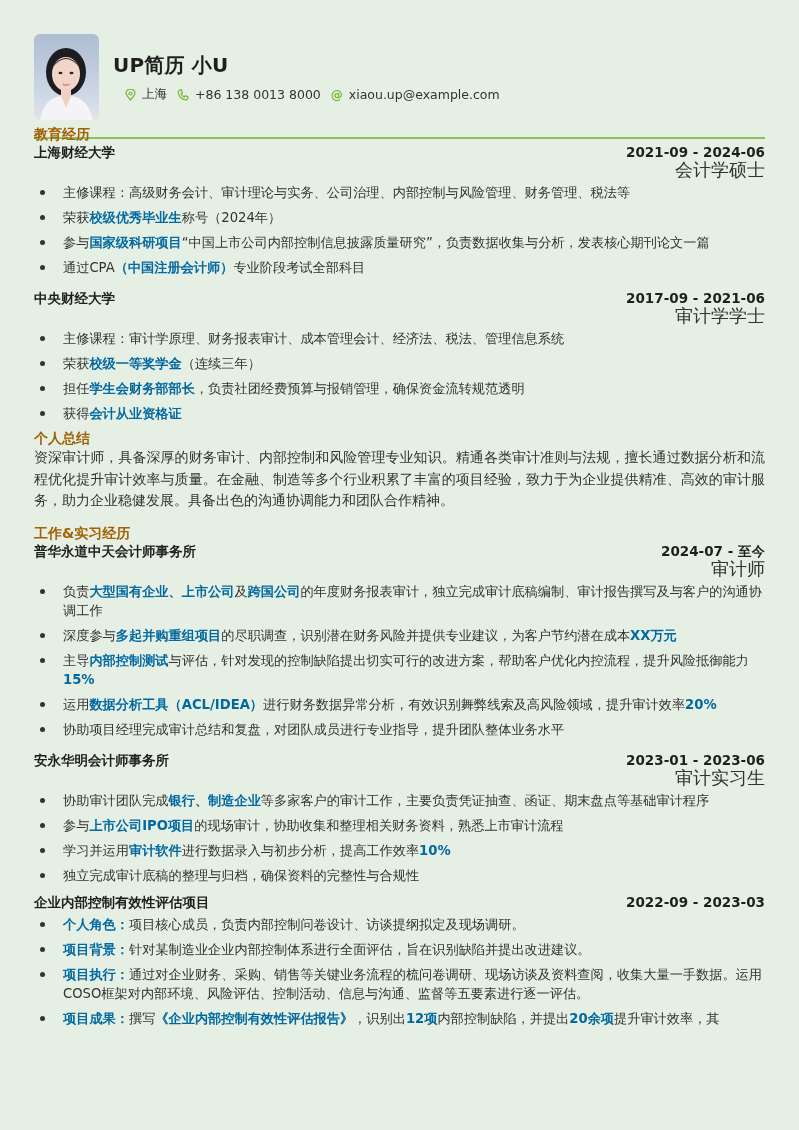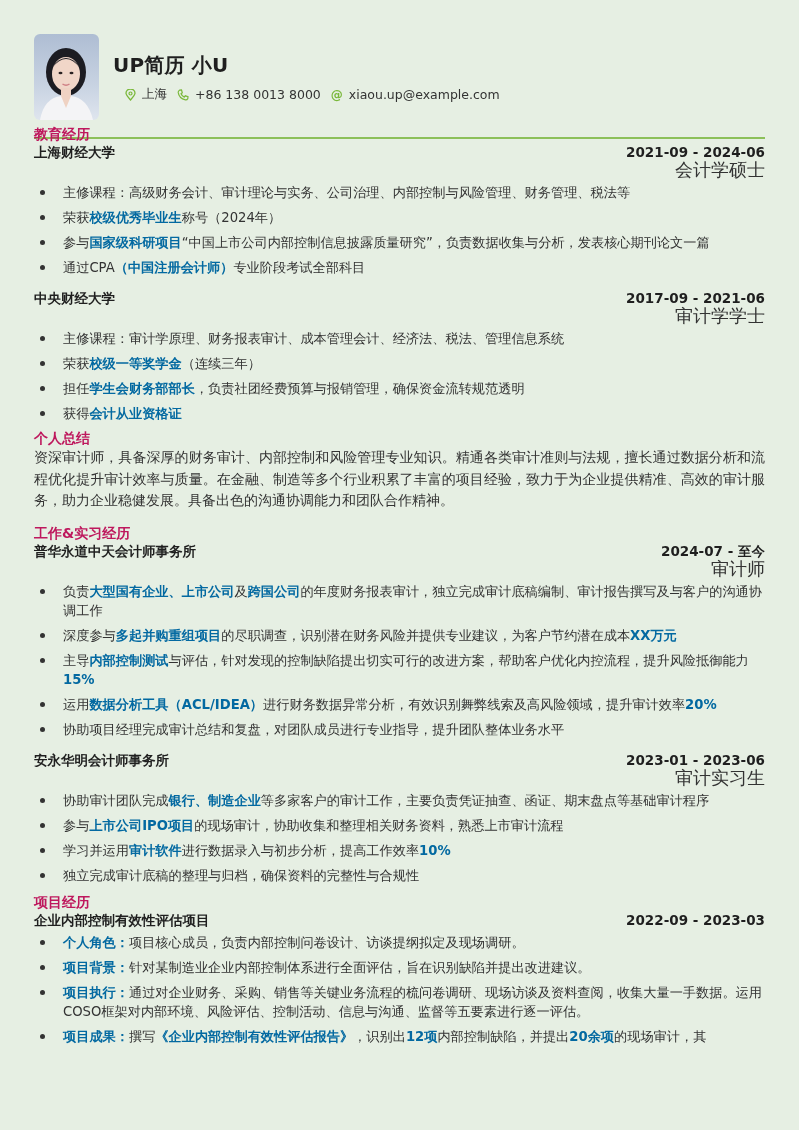--- a/index.html
+++ b/index.html
@@ -24,21 +24,21 @@
   }
   .contacts {
     position:absolute; left:90px; top:86px;
     display:flex; align-items:center; font-size:12.5px; color:#333;
   }
   .contacts .item { display:flex; align-items:center; margin-right:10px; }
   .contacts .ico { color:#7ab83a; font-size:12px; margin-right:6px; display:inline-flex; width:12px; height:12px; align-items:center; justify-content:center;}
   .rule { position:absolute; left:0; top:137px; width:731px; height:2px; background:#8cc05a; }
 
   .section { position:relative; }
-  .sec-title { color:#be185d; font-weight:bold; font-size:14px; line-height:18px; }
+  .sec-title { color:#a16207; font-weight:bold; font-size:14px; line-height:18px; }
   .entry-head { display:flex; justify-content:space-between; font-size:13.5px; font-weight:bold; color:#1f1f1f; line-height:18px; }
   .entry-sub { display:flex; justify-content:flex-end; font-size:18px; color:#333; line-height:18px; }
   ul.bul { list-style:none; margin:4px 0 0 0; padding:0; }
   ul.bul li { position:relative; padding-left:29px; font-size:13.2px; line-height:19px; color:#333; margin-bottom:6px; }
   ul.bul li::before { content:""; position:absolute; left:6px; top:7px; width:5px; height:5px; border-radius:50%; background:#333; }
   b { color:#0369a1; }
   .para { font-size:14px; line-height:21.5px; color:#333; text-align:justify; }
 </style>
 </head>
 <body>
@@ -159,29 +159,28 @@
             <li><span>协助审计团队完成</span><b>银行、制造企业</b><span>等多家客户的审计工作，主要负责凭证抽查、函证、期末盘点等基础审计程序</span></li>
             <li><span>参与</span><b>上市公司IPO项目</b><span>的现场审计，协助收集和整理相关财务资料，熟悉上市审计流程</span></li>
             <li><span>学习并运用</span><b>审计软件</b><span>进行数据录入与初步分析，提高工作效率</span><b>10%</b></li>
             <li><span>独立完成审计底稿的整理与归档，确保资料的完整性与合规性</span></li>
           </ul>
         </div>
       </div>
   </div>
 
   <div class="section" style="margin-top:8px;">
-    <div class="sec-title">项目经历</div>
     <div id="proj-entries">
         <div class="entry" style="margin-top: 0px;">
           <div class="entry-head">
             <span>企业内部控制有效性评估项目</span>
             <span>2022-09 - 2023-03</span>
           </div>
           <ul class="bul">
             <li><b>个人角色：</b><span>项目核心成员，负责内部控制问卷设计、访谈提纲拟定及现场调研。</span></li>
             <li><b>项目背景：</b><span>针对某制造业企业内部控制体系进行全面评估，旨在识别缺陷并提出改进建议。</span></li>
             <li><b>项目执行：</b><span>通过对企业财务、采购、销售等关键业务流程的梳问卷调研、现场访谈及资料查阅，收集大量一手数据。运用COSO框架对内部环境、风险评估、控制活动、信息与沟通、监督等五要素进行逐一评估。</span></li>
-            <li><b>项目成果：</b><span>撰写</span><b>《企业内部控制有效性评估报告》</b><span>，识别出</span><b>12项</b><span>内部控制缺陷，并提出</span><b>20余项</b><span>的现场审计，其</span></li>
+            <li><b>项目成果：</b><span>撰写</span><b>《企业内部控制有效性评估报告》</b><span>，识别出</span><b>12项</b><span>内部控制缺陷，并提出</span><b>20余项</b><span>提升审计效率，其</span></li>
           </ul>
         </div>
       </div>
   </div>
 </div>
 
 </body></html>

